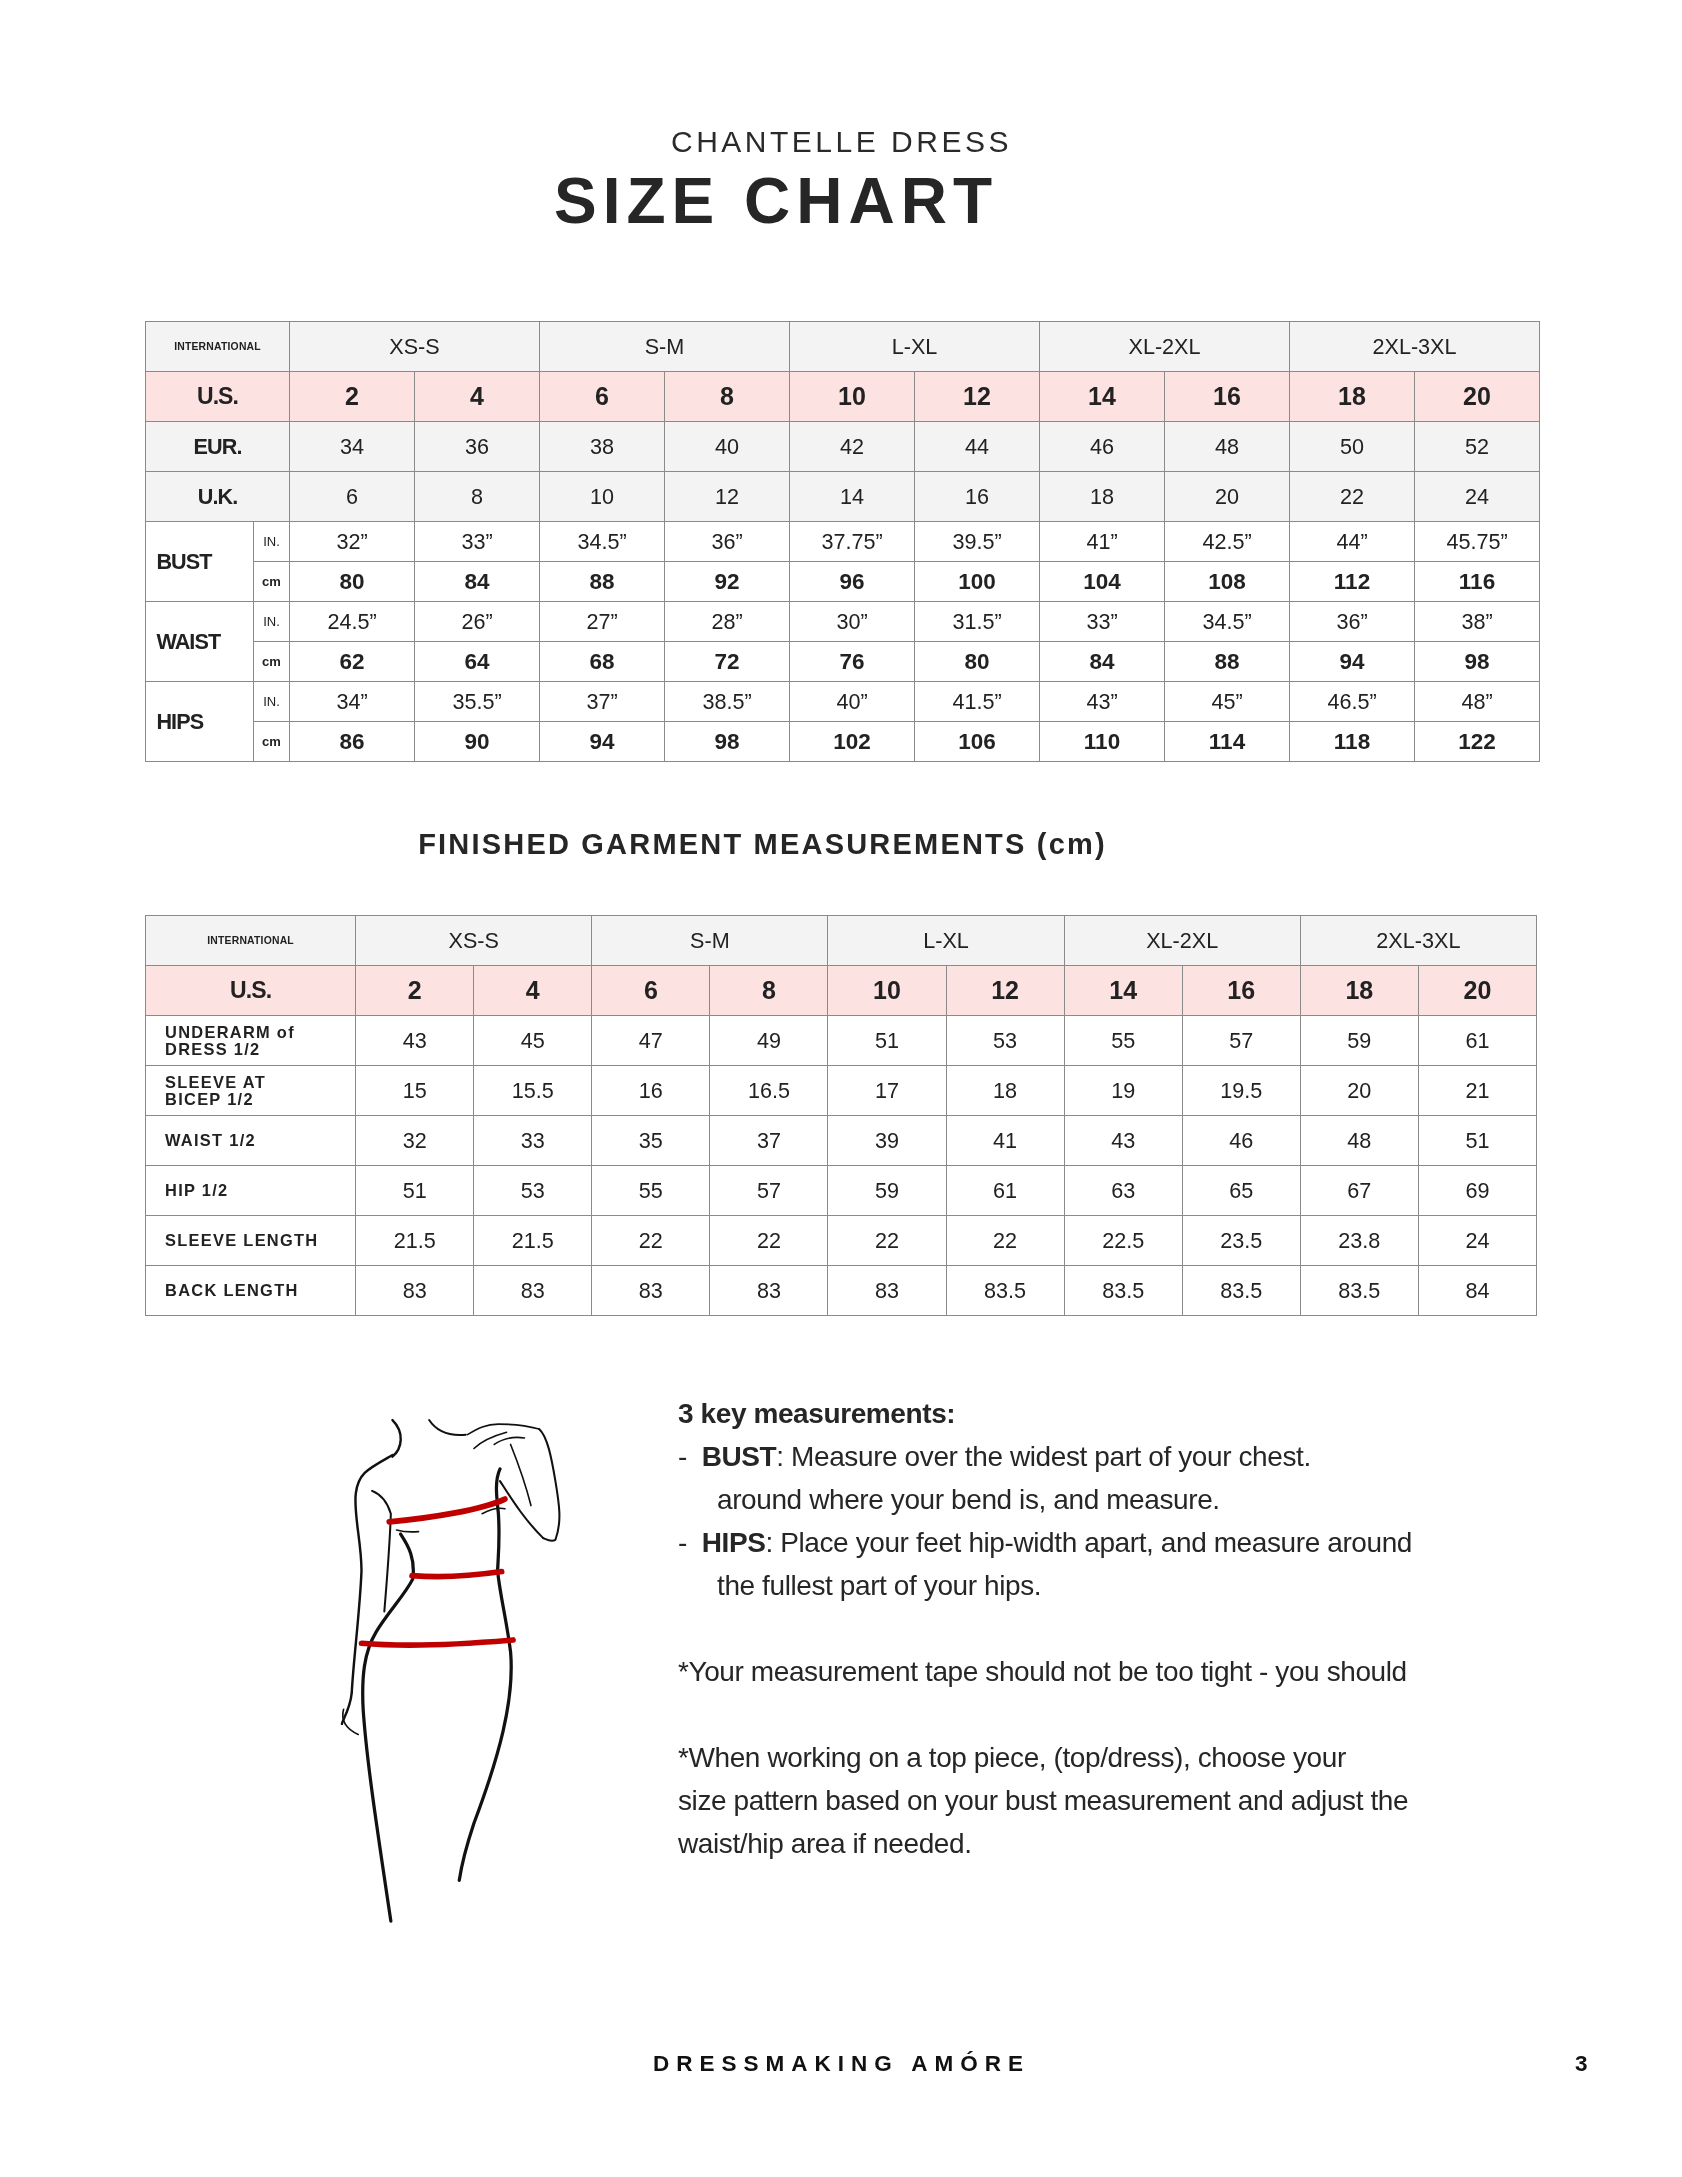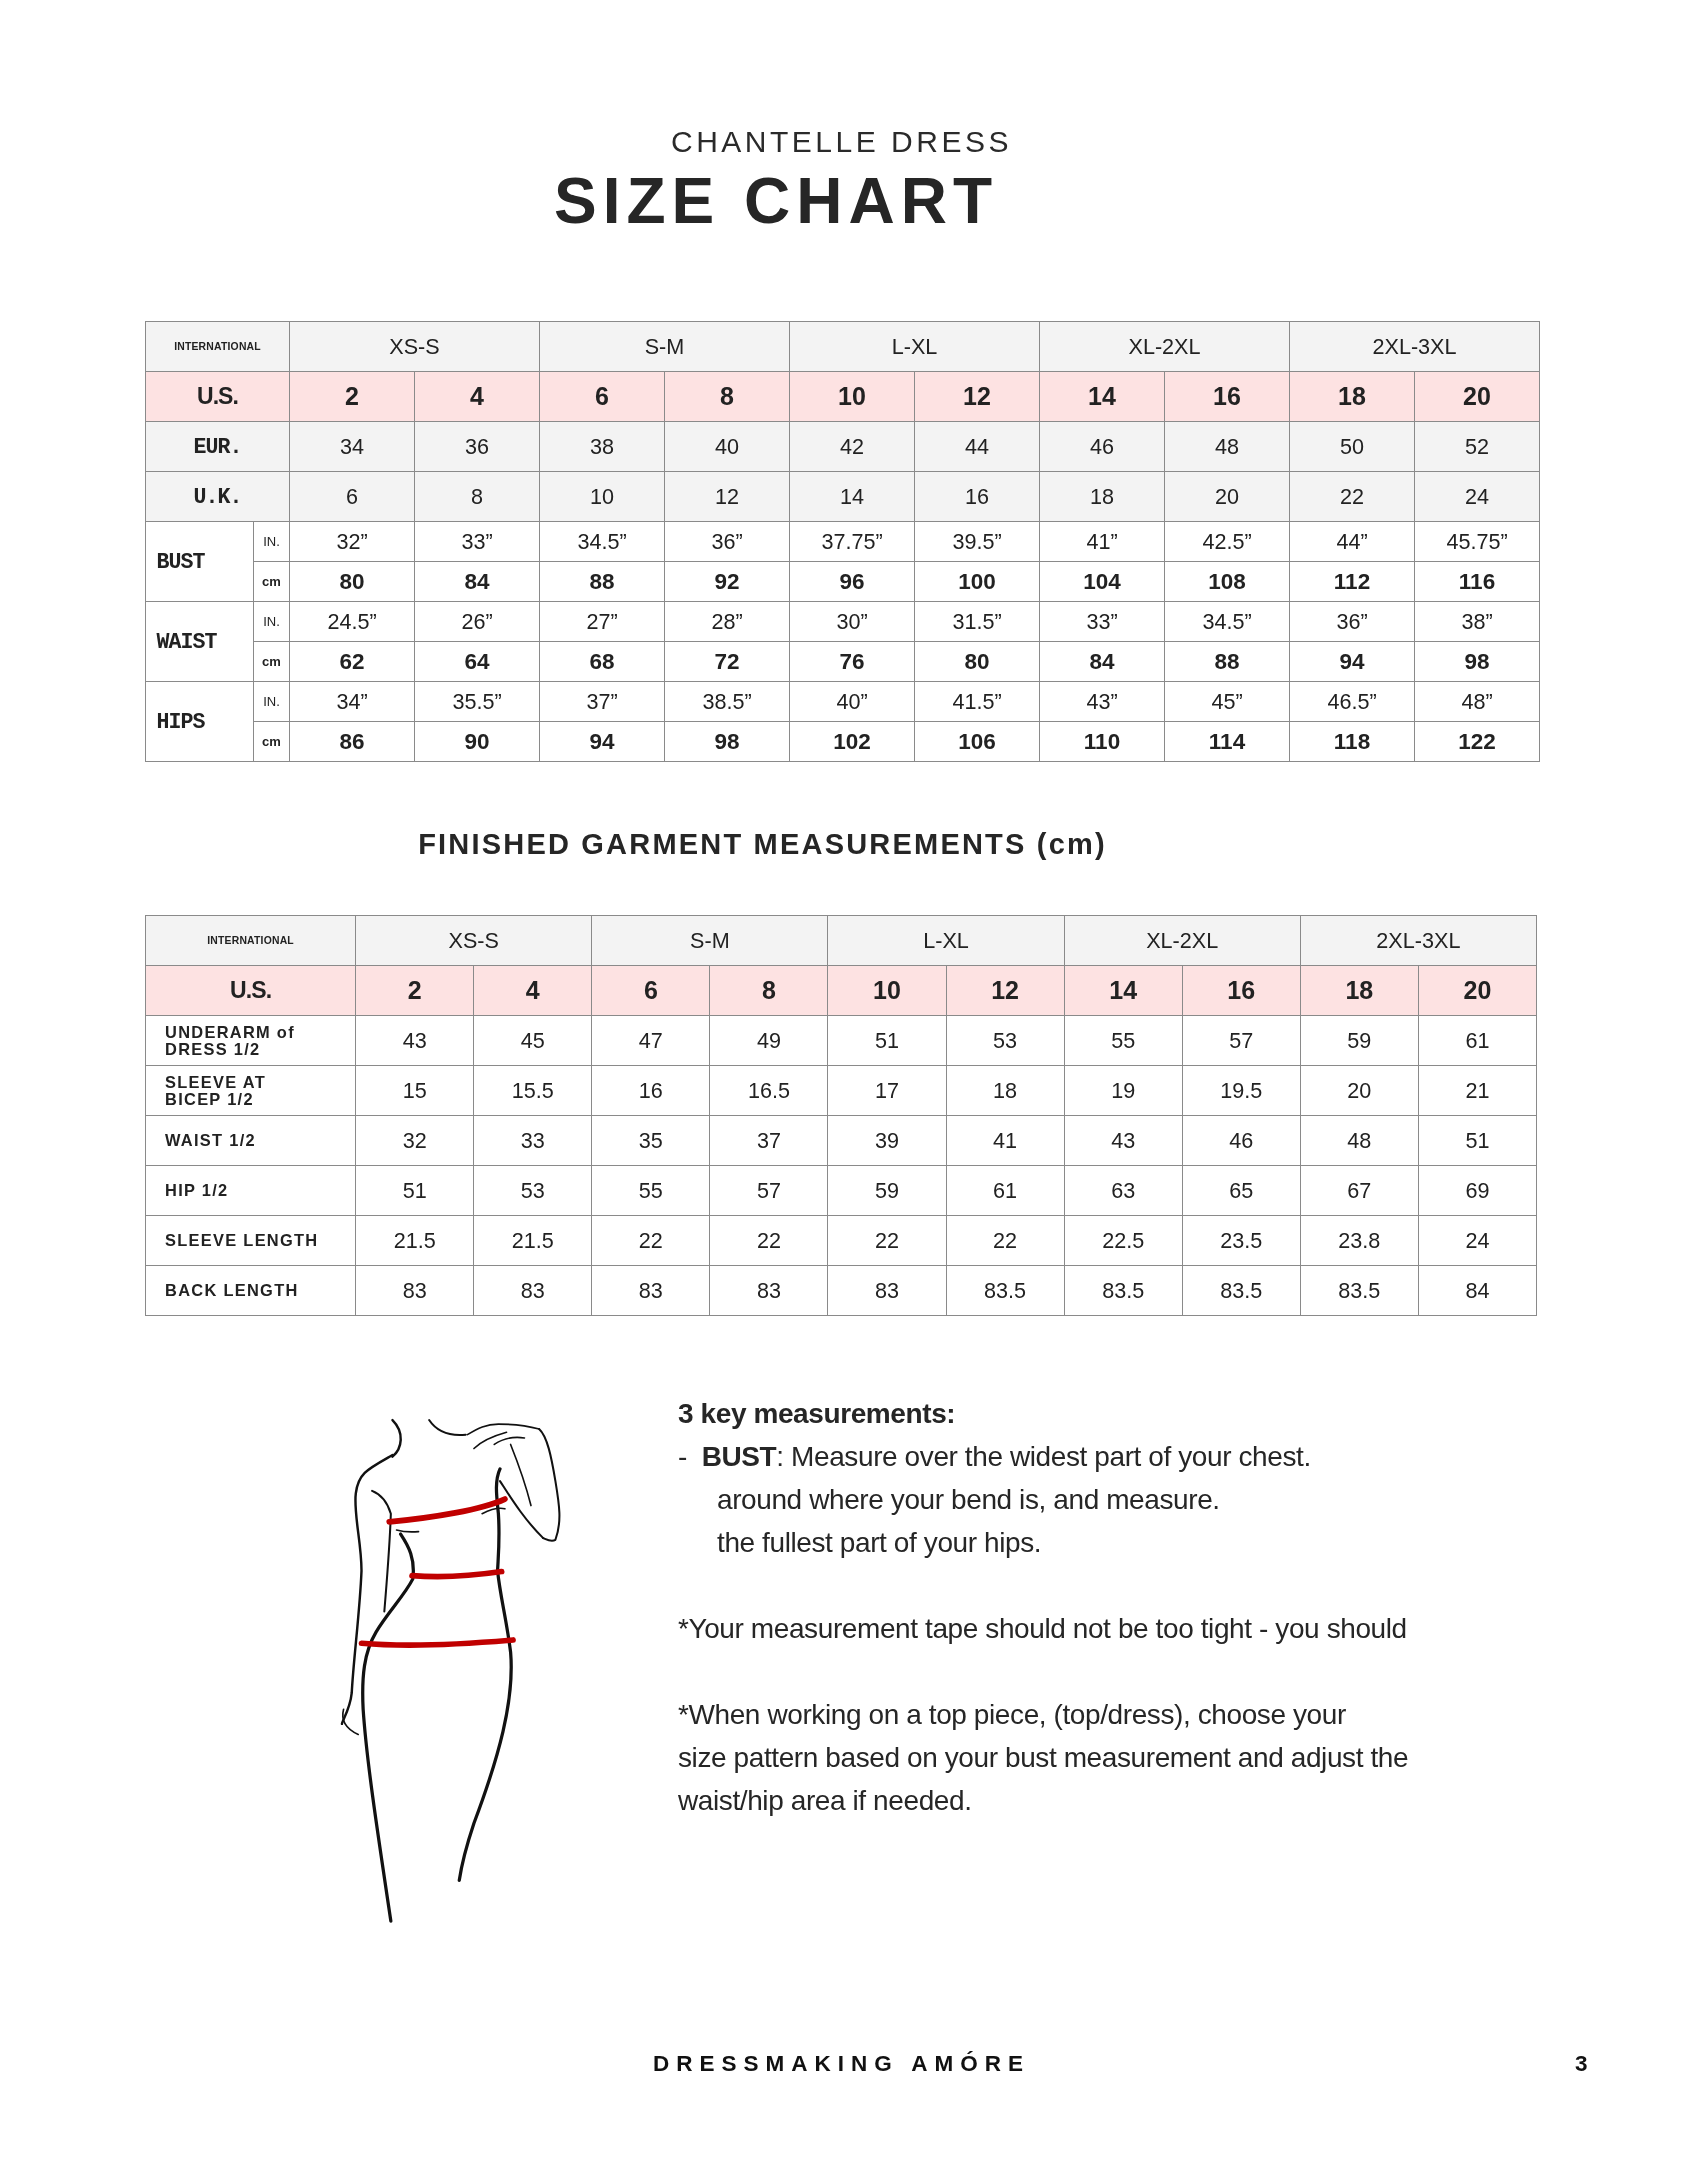--- a/index.html
+++ b/index.html
@@ -14,21 +14,21 @@
 
   table.chart { position: absolute; border-collapse: collapse; table-layout: fixed; }
   table.chart td { border: 1.7px solid #8a8a8a; text-align: center; vertical-align: middle;
                    padding: 0; overflow: hidden; color: #222; }
   .grey { background: #f3f3f3; }
   .pink { background: #fde2e2; }
   .intl { font-size: 10.4px; font-weight: 700; letter-spacing: 0.2px; }
   .range { font-size: 21.6px; }
   .us-label { font-size: 23px; font-weight: 700; letter-spacing: -0.9px; }
   .us-num { font-size: 25px; font-weight: 700; }
-  .rowlbl { font-size: 21.6px; font-weight: 700; letter-spacing: -0.9px; font-family: Liberation Mono, monospace; }
+  .rowlbl { font-size: 21.6px; font-weight: 700; letter-spacing: -0.9px; }
   .num { font-size: 21.6px; }
   .numb { font-size: 22.5px; font-weight: 700; }
   .unit { font-size: 13px; }
   .unitb { font-size: 13px; font-weight: 700; }
   .mlabel { text-align: left !important; padding-left: 19px !important;
             font-size: 16.4px; font-weight: 700; letter-spacing: 1.3px; line-height: 16.4px; }
 
   #t1 { left: 145px; top: 321px; width: 1392px; }
   #t1 tr.r61 td { height: 49px; }
   #t1 tr.r49 td { height: 39px; }
@@ -359,20 +359,21 @@
     <path d="M124 216 C160 219 200 216 234 211"></path>
     <path d="M62 299 C120 304 190 300 248 295"></path>
   </g>
 </svg>
 
 <div class="abs notes">
   <p class="heading">3 key measurements:</p>
   <div>
     <p class="item"><span>-</span>&nbsp;&nbsp;<b>BUST</b><span>: Measure over the widest part of your chest.</span></p>
     <p class="cont">around where your bend is, and measure.</p>
+    <p class="item"><span>-</span>&nbsp;&nbsp;<b>HIPS</b><span>: Place your feet hip-width apart, and measure around</span></p>
     <p class="cont">the fullest part of your hips.</p>
   </div>
   <div class="gap"></div>
   <p>*Your measurement tape should not be too tight - you should</p>
   <div class="gap"></div>
   <p>*When working on a top piece, (top/dress), choose your</p>
   <p>size pattern based on your bust measurement and adjust the</p>
   <p>waist/hip area if needed.</p>
 </div>
 

